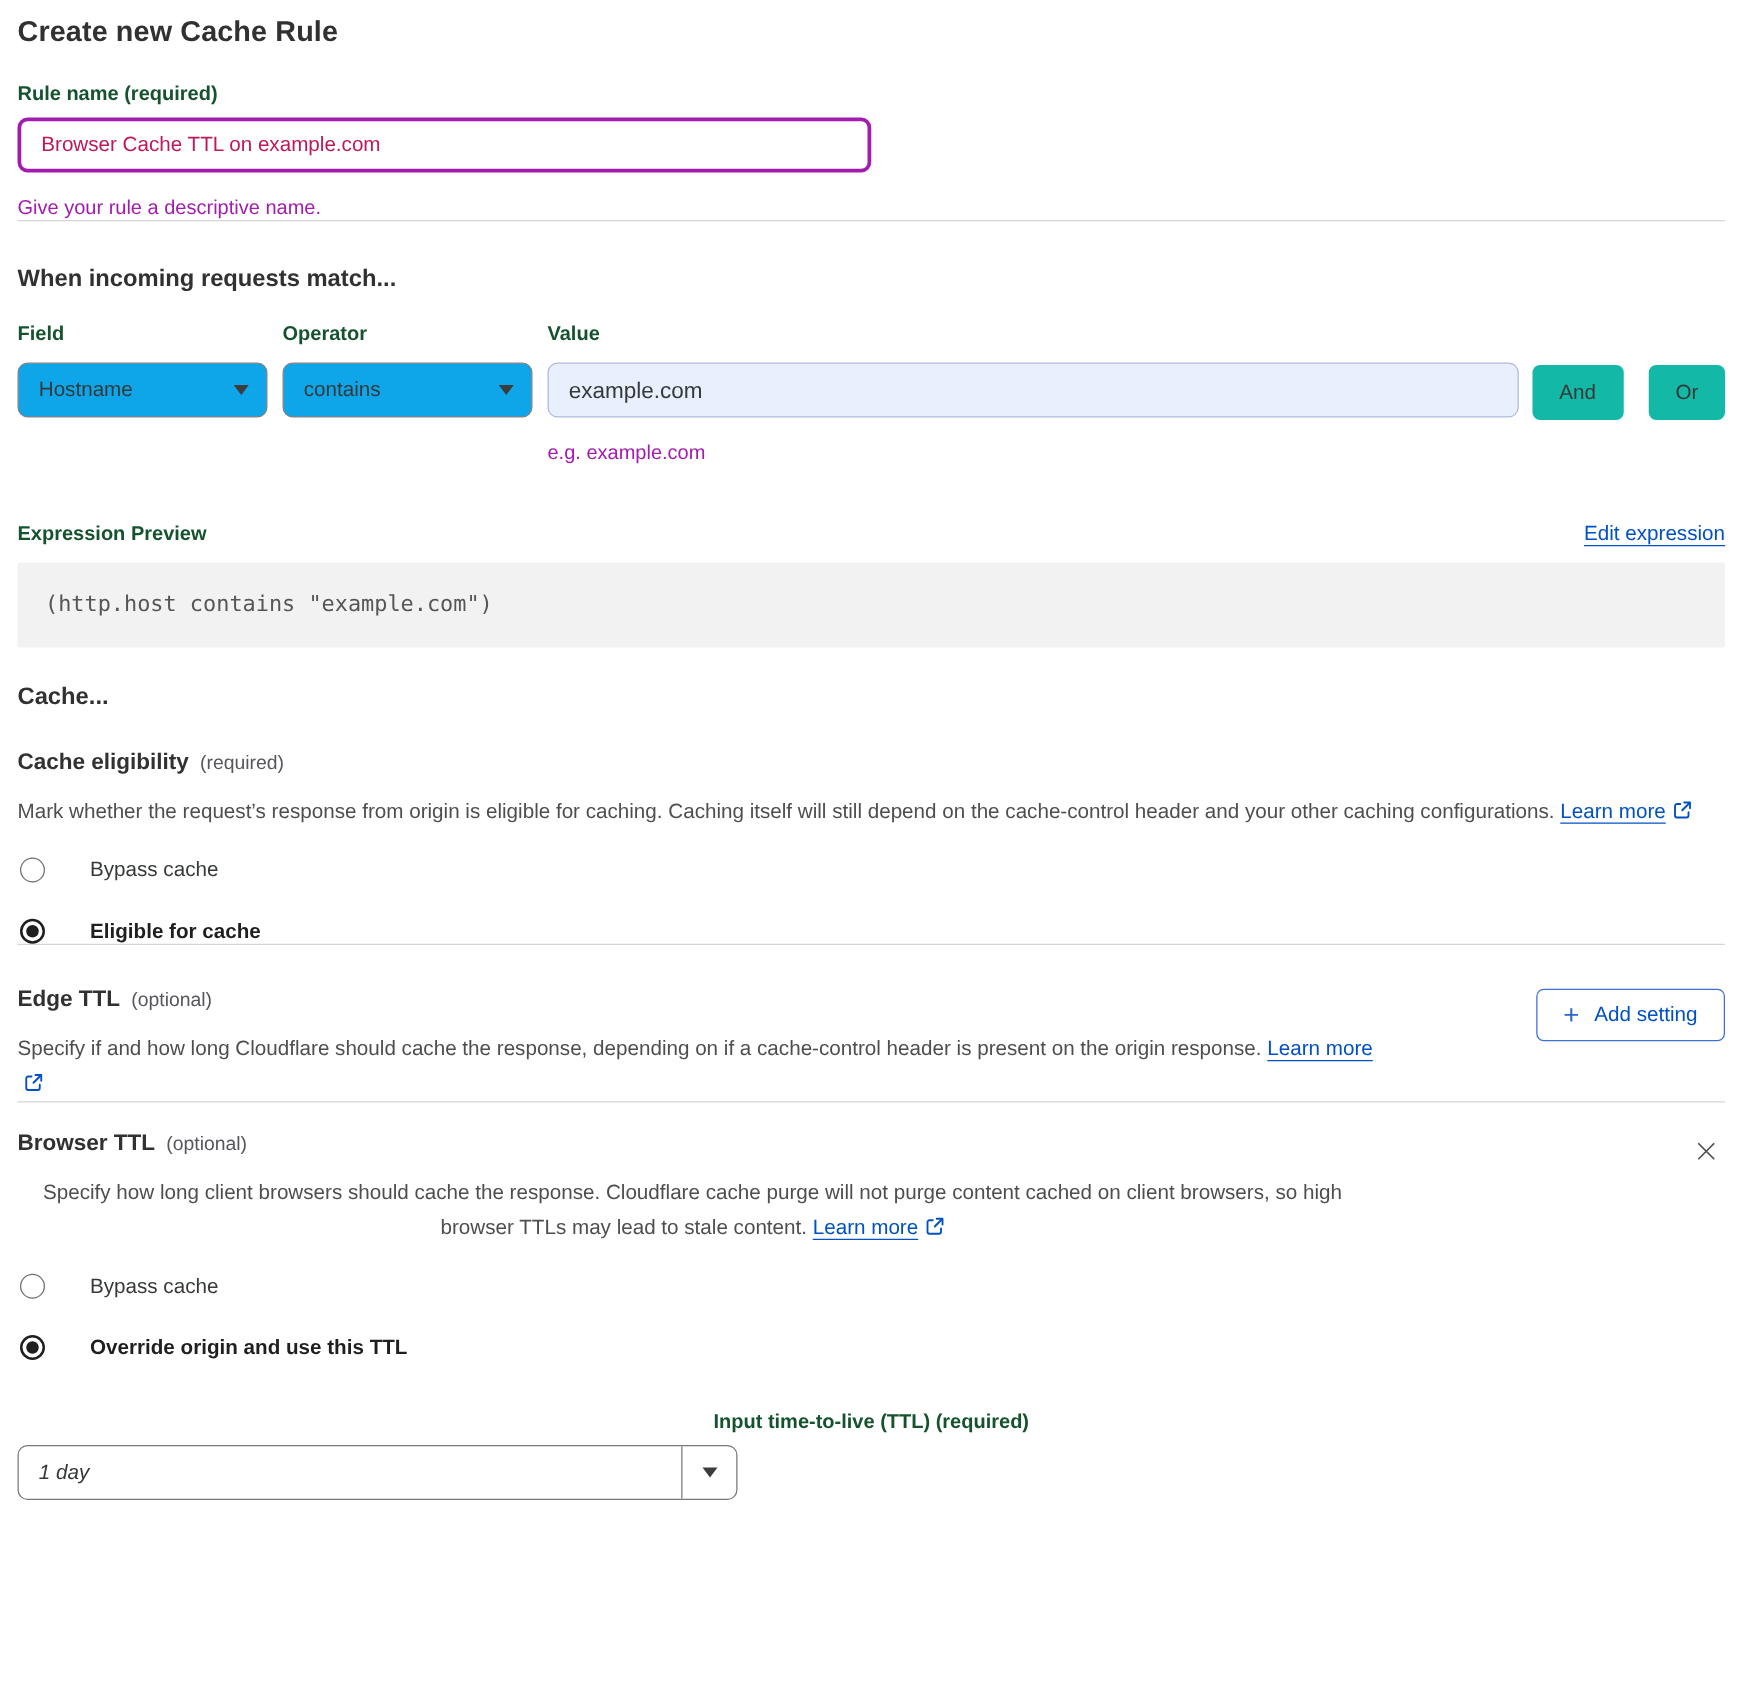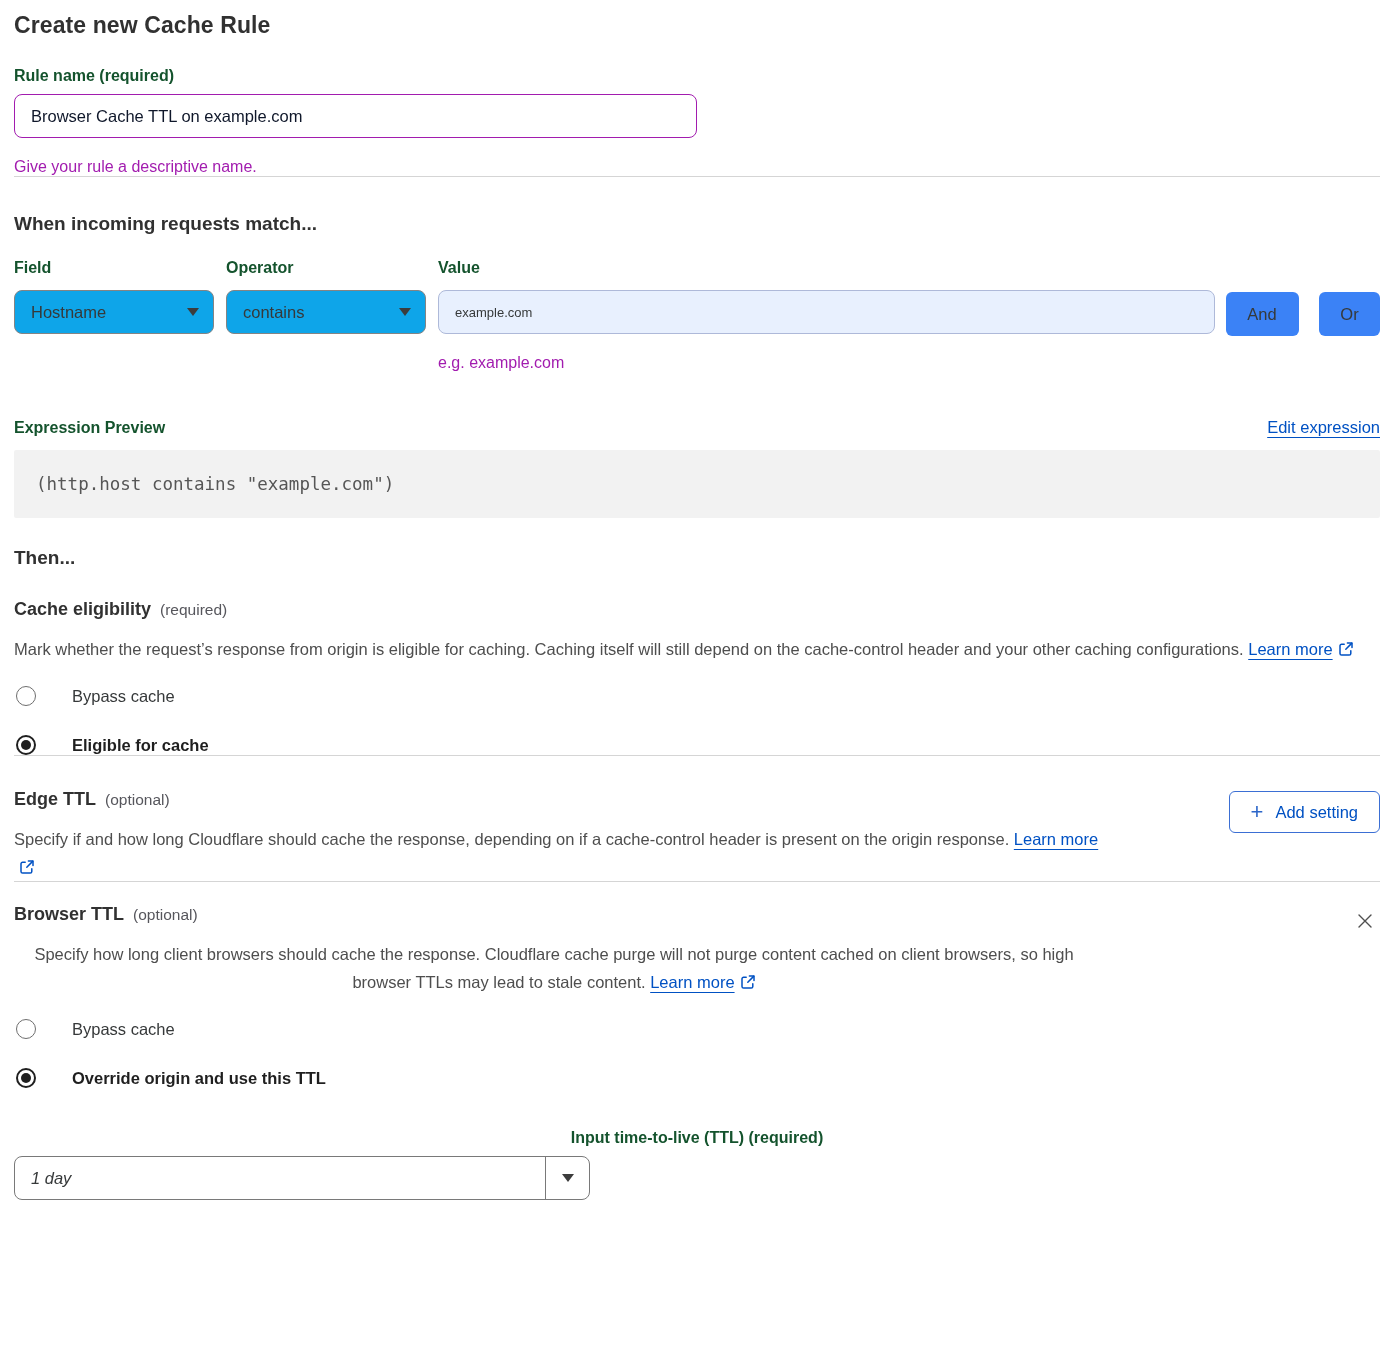--- a/index.html
+++ b/index.html
@@ -10,22 +10,22 @@
     color: #36393a;
   }
   .container { width: 1366px; margin-left: 14px; padding-top: 12px; }
 
   .page-title { font-size: 23px; font-weight: bold; color: #313131; letter-spacing: .1px; }
 
   .field-label { font-size: 16px; color: #14532d; font-weight: bold; }
 
   .text-input {
     display: block; width: 683px; height: 44px;
-    border: 1px solid #a21caf; border-radius: 8px;
-    padding: 0 16px; font-size: 16.5px; color: #0f172a;
+    border: 3px solid #a21caf; border-radius: 8px;
+    padding: 0 16px; font-size: 16.5px; color: #be185d;
     font-family: "Liberation Sans", sans-serif; background: #fff; outline: none;
   }
   .helper { font-size: 16px; color: #a21caf; margin-top: 20px; }
 
   .rule-name-block { margin-top: 28px; }
   .rule-name-block .text-input { margin-top: 9px; }
 
   hr.divider { border: none; border-top: 1px solid #d5d5d5; margin: 0; }
   .divider-1 { margin-top: 17px; }
   .divider-2 { margin-top: 26px; }
@@ -46,26 +46,26 @@
     padding: 0 14px 0 16px; font-size: 16.5px; color: #36393a; cursor: pointer;
   }
   .caret-down {
     width: 0; height: 0;
     border-left: 6px solid transparent; border-right: 6px solid transparent;
     border-top: 8px solid #3c3c3c;
   }
   .value-input {
     width: 100%; height: 44px;
     background: #e8f0fe; border: 1px solid #aeb9d9; border-radius: 8px;
-    padding: 0 16px; font-size: 13px; color: #36393a;
+    padding: 0 16px; font-size: 18px; color: #36393a;
     font-family: "Liberation Sans", sans-serif; outline: none;
   }
   .andor-col { padding-top: 33px; }
   .btn-gray {
-    height: 44px; background: #3b82f6; border: none; border-radius: 6px;
+    height: 44px; background: #14b8a6; border: none; border-radius: 6px;
     font-family: "Liberation Sans", sans-serif; font-size: 16.5px; color: #36393a;
     cursor: pointer;
   }
   .btn-and { width: 73px; margin-right: 16px; }
   .btn-or  { width: 61px; }
 
   .expression-block { margin-top: 46px; }
   .expression-header { display: flex; justify-content: space-between; align-items: flex-end; }
   a.link {
     color: #0051c3; text-decoration: underline; text-underline-offset: 4px;
@@ -170,21 +170,21 @@
   </div>
 
   <div class="expression-block">
     <div class="expression-header">
       <span class="field-label">Expression Preview</span>
       <a class="link">Edit expression</a>
     </div>
     <div class="code-block">(http.host contains "example.com")</div>
   </div>
 
-  <h2 class="section-heading then-heading">Then...</h2>
+  <h2 class="section-heading then-heading">Cache...</h2>
 
   <div class="subsection">
     <div class="subsection-title-row">
       <span class="subsection-title">Cache eligibility</span>
       <span class="subsection-tag">(required)</span>
     </div>
     <p class="description"><span>Mark whether the request’s response from origin is eligible for caching. Caching itself will still depend on the cache-control header and your other caching configurations.</span>
       <a class="link">Learn more</a><svg class="ext-icon" width="16" height="16" viewBox="0 0 16 16">
           <path d="M6.2 3.2H3.6A1.6 1.6 0 0 0 2 4.8v7.6A1.6 1.6 0 0 0 3.6 14h7.6a1.6 1.6 0 0 0 1.6-1.6V9.8" fill="none" stroke="#0051c3" stroke-width="1.5" stroke-linecap="round"></path>
           <path d="M9.4 2h4.6v4.6" fill="none" stroke="#0051c3" stroke-width="1.5" stroke-linecap="round" stroke-linejoin="round"></path>

